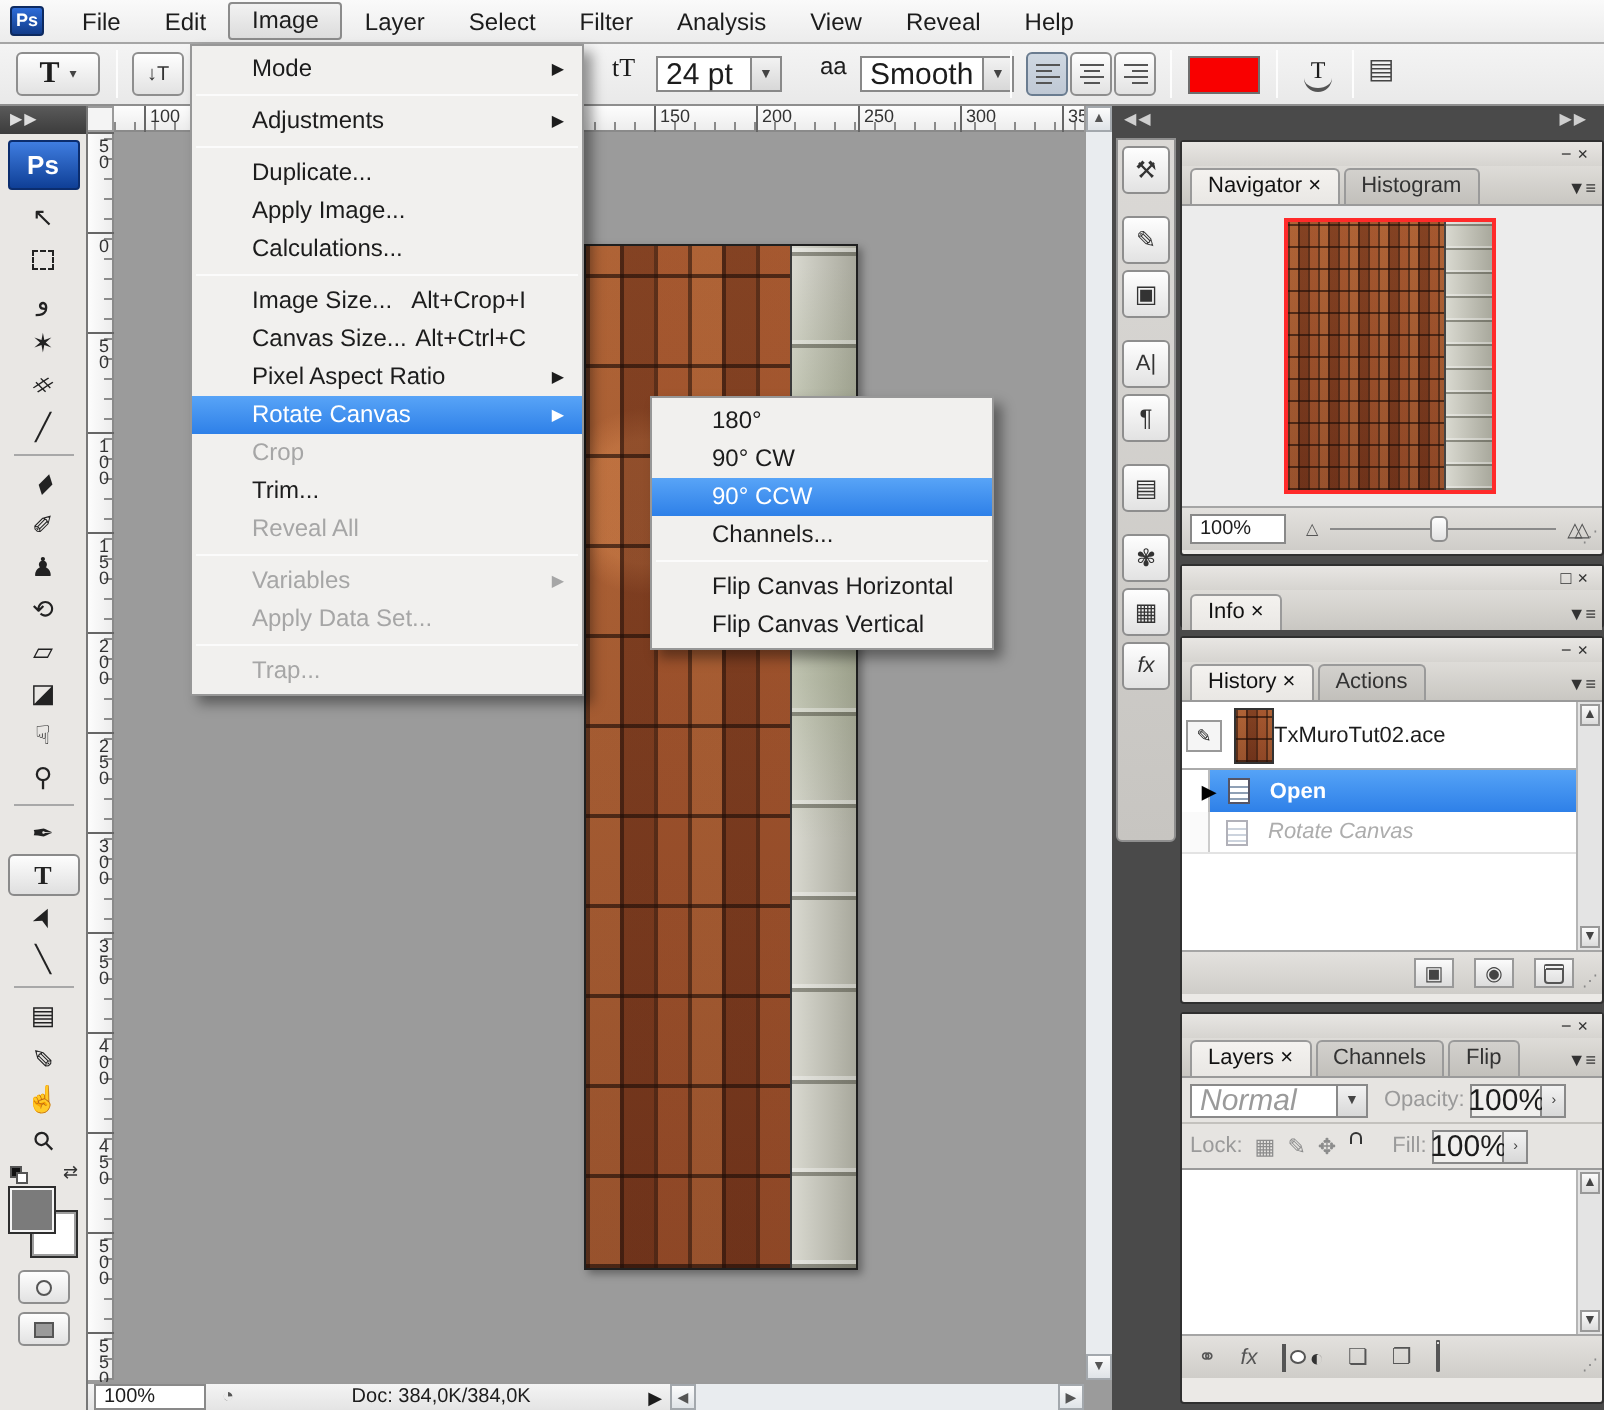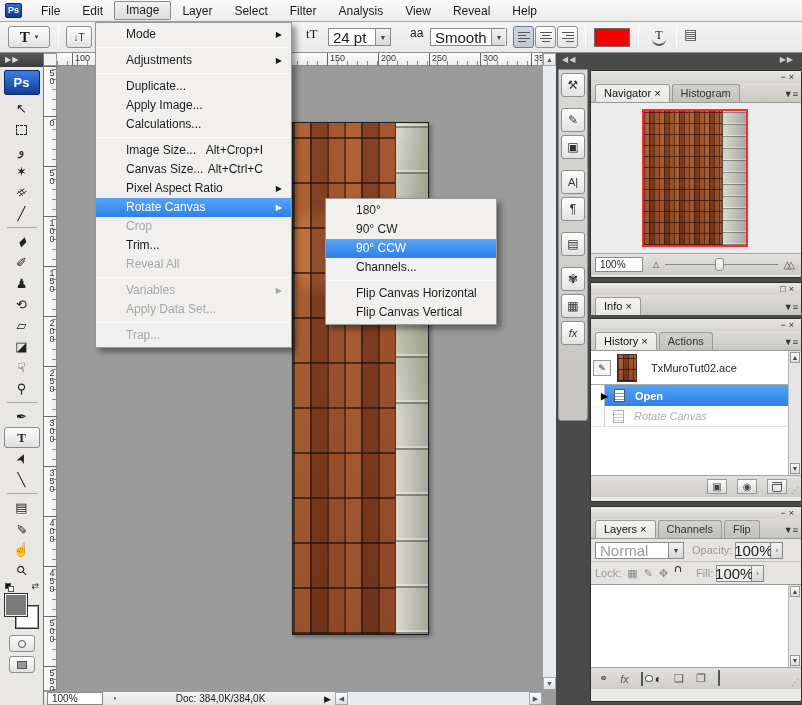--- a/index.html
+++ b/index.html
@@ -380,21 +380,21 @@
         </div>
       <div class="p-tabs">
         <div class="ptab act">History ×</div>
         <div class="ptab">Actions</div>
         <div class="pmenu">▼≡</div>
       </div>
       <div class="p-body" style="height:124px;background:#fff;">
         <div class="flex" style="height:34px;border-bottom:1px solid #aaa;padding-left:2px;">
           <span style="width:18px;height:16px;border:1px solid #999;background:#f5f5f5;font-size:9px;text-align:center;line-height:14px;">✎</span>
           <div class="brick-sm" style="width:20px;height:28px;border:1px solid #333;margin-left:6px;"></div>
-          <span style="margin-left:14px;">TxMuroTut02.ace</span>
+          <span style="margin-left:0;">TxMuroTut02.ace</span>
         </div>
         <div class="flex" style="height:21px;background:linear-gradient(#55a3f7,#2e80e8);color:#fff;font-weight:bold;">
           <span style="width:14px;background:#fff;height:100%;border-right:1px solid #bbb;"></span>
           <span style="margin-left:-4px;color:#000;font-size:9px;">▶</span>
           <span class="pageic" style="margin-left:6px;"></span>
           <span style="margin-left:10px;">Open</span>
         </div>
         <div class="flex" style="height:21px;color:#adadad;font-style:italic;border-bottom:1px solid #e3e3e3;">
           <span style="width:14px;background:#fafafa;height:100%;border-right:1px solid #ccc;"></span>
           <span class="pageic" style="margin-left:8px;opacity:.45;"></span>
@@ -420,21 +420,21 @@
           <div class="p-ctl"><span>−</span><span>×</span></div>
         </div>
       <div class="p-tabs">
         <div class="ptab act">Layers ×</div>
         <div class="ptab">Channels</div>
         <div class="ptab">Flip</div>
         <div class="pmenu">▼≡</div>
       </div>
       <div class="flex" style="height:23px;background:#e6e4e1;padding:0 4px;border-bottom:1px solid #c3c1bd;">
         <div style="display:flex;">
-          <div class="field" style="width:74px;height:17px;color:#9a9a9a;">Normal</div>
+          <div class="field" style="width:74px;height:17px;color:#9a9a9a;font-style:italic;">Normal</div>
           <div class="ddbtn" style="height:17px;">▼</div>
         </div>
         <span class="lab" style="margin-left:8px;">Opacity:</span>
         <div class="field" style="width:36px;height:17px;margin-left:3px;background:#f0efed;justify-content:center;">100%</div>
         <div class="ddbtn" style="height:17px;width:12px;">›</div>
       </div>
       <div class="flex" style="height:23px;background:#e6e4e1;padding:0 4px;border-bottom:1px solid #9a9a9a;">
         <span class="lab">Lock:</span>
         <span style="margin-left:6px;color:#8c8c8c;font-size:11px;">▦</span>
         <span style="margin-left:6px;color:#8c8c8c;font-size:11px;">✎</span>

